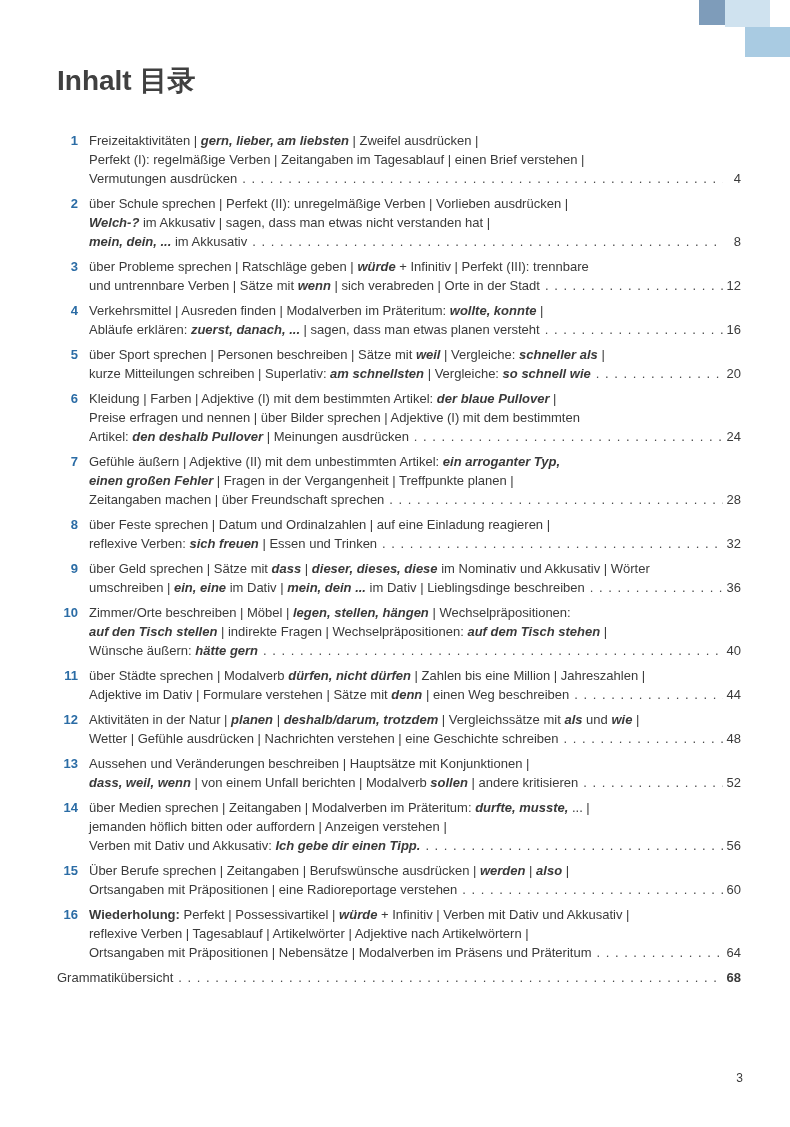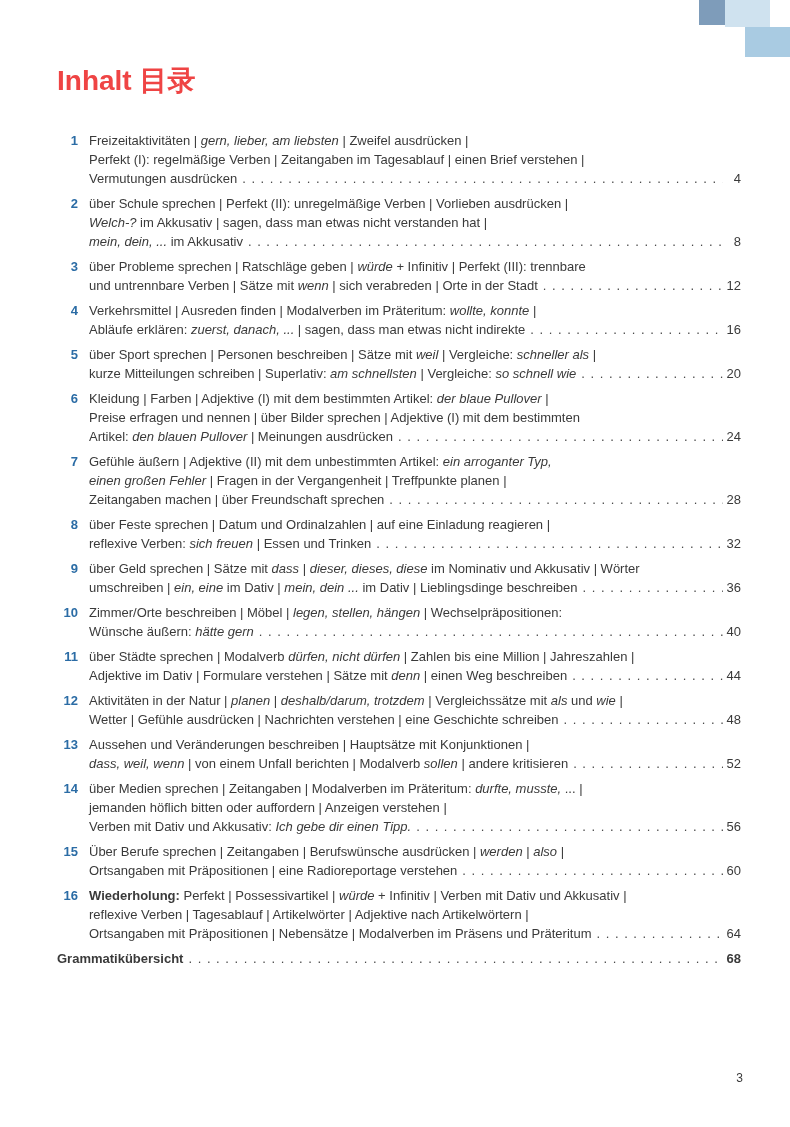--- a/index.html
+++ b/index.html
@@ -16,50 +16,50 @@
   .sq { position:absolute; }
   .sq1 { left:699px; top:0; width:26px; height:25px; background:#7e9cba; }
   .sq2 { left:725px; top:0; width:45px; height:27px; background:#cfe2ef; }
   .sq3 { left:745px; top:27px; width:45px; height:30px; background:#a9cbe2; }
 
   .title {
     position:absolute; left:57px; top:64px;
     margin:0;
     font-size:28px; line-height:34px;
     font-weight:bold;
-    color:#ef4444;
+    color:#404040;
   }
 
   .toc {
     position:absolute; left:57px; top:131px; width:684px;
     font-size:13px; line-height:19px;
   }
   .entry { display:flex; margin-bottom:6px; }
   .num {
     flex:none; width:21px; margin-right:11px;
     text-align:right;
     color:#2b6ca5; font-weight:bold;
   }
   .body { flex:1; min-width:0; }
   .line { white-space:nowrap; }
   .line.last { display:flex; align-items:center; }
   .txt { white-space:nowrap; flex:none; }
-  .it { font-style:italic; }
+  .it { font-style:italic;font-weight:bold; }
   .bd { font-weight:bold;text-align:center; }
   .leader {
     flex:1; min-width:8px;
     overflow:hidden; white-space:nowrap;
     margin:0 2px 0 5px;
     letter-spacing:1px;
     color:#4a4a4a;
   }
   .pg { flex:none; min-width:16px; text-align:right; color:#3a3a3a; }
 
   .gram { display:flex; align-items:baseline; margin-top:2px; }
-  .gram .label { font-weight:bold; white-space:nowrap; flex:none; }
+  .gram .label { font-weight:normal; white-space:nowrap; flex:none; }
   .gram .leader { font-weight:normal; }
   .gram .pg { font-weight:bold; }
 
   .folio {
     position:absolute; right:47px; bottom:42px;
     font-size:12px; color:#3a3a3a;
   }
 </style>
 </head>
 <body>
@@ -109,21 +109,21 @@
               <span class="leader"> . . . . . . . . . . . . . . . . . . . . . . . . . . . . . . . . . . . . . . . . . . . . . . . . . . . . . . . . . . . . . . . . . . . . . . . . . . . . . . . . . . . . . . . . . . . . . . . . . . . . . . . . . . . . . . . . . . . . . . . . . . . . . . . . . . . . . . . . . . . . . . . . . . . . . .</span>
               <span class="pg">12</span>
             </div>
           </div>
         </div>
         <div class="entry">
           <span class="num">4</span>
           <div class="body">
             <div class="line"><span class="txt"><span>Verkehrsmittel | Ausreden finden | Modalverben im Präteritum: </span><span class="it">wollte, konnte</span><span> |</span></span></div>
             <div class="line last">
-              <span class="txt"><span>Abläufe erklären: </span><span class="it">zuerst, danach, ...</span><span> | sagen, dass man etwas nicht indirekte</span></span>
+              <span class="txt"><span>Abläufe erklären: </span><span class="it">zuerst, danach, ...</span><span> | sagen, dass man etwas planen versteht</span></span>
               <span class="leader"> . . . . . . . . . . . . . . . . . . . . . . . . . . . . . . . . . . . . . . . . . . . . . . . . . . . . . . . . . . . . . . . . . . . . . . . . . . . . . . . . . . . . . . . . . . . . . . . . . . . . . . . . . . . . . . . . . . . . . . . . . . . . . . . . . . . . . . . . . . . . . . . . . . . . . .</span>
               <span class="pg">16</span>
             </div>
           </div>
         </div>
         <div class="entry">
           <span class="num">5</span>
           <div class="body">
             <div class="line"><span class="txt"><span>über Sport sprechen | Personen beschreiben | Sätze mit </span><span class="it">weil</span><span> | Vergleiche: </span><span class="it">schneller als</span><span> |</span></span></div>
             <div class="line last">
@@ -132,21 +132,21 @@
               <span class="pg">20</span>
             </div>
           </div>
         </div>
         <div class="entry">
           <span class="num">6</span>
           <div class="body">
             <div class="line"><span class="txt"><span>Kleidung | Farben | Adjektive (I) mit dem bestimmten Artikel: </span><span class="it">der blaue Pullover</span><span> |</span></span></div>
             <div class="line"><span class="txt"><span>Preise erfragen und nennen | über Bilder sprechen | Adjektive (I) mit dem bestimmten</span></span></div>
             <div class="line last">
-              <span class="txt"><span>Artikel: </span><span class="it">den blauen Pullover</span><span> | Meinungen ausdrücken</span></span>
+              <span class="txt"><span>Artikel: </span><span class="it">den deshalb Pullover</span><span> | Meinungen ausdrücken</span></span>
               <span class="leader"> . . . . . . . . . . . . . . . . . . . . . . . . . . . . . . . . . . . . . . . . . . . . . . . . . . . . . . . . . . . . . . . . . . . . . . . . . . . . . . . . . . . . . . . . . . . . . . . . . . . . . . . . . . . . . . . . . . . . . . . . . . . . . . . . . . . . . . . . . . . . . . . . . . . . . .</span>
               <span class="pg">24</span>
             </div>
           </div>
         </div>
         <div class="entry">
           <span class="num">7</span>
           <div class="body">
             <div class="line"><span class="txt"><span>Gefühle äußern | Adjektive (II) mit dem unbestimmten Artikel: </span><span class="it">ein arroganter Typ,</span></span></div>
             <div class="line"><span class="txt"><span class="it">einen großen Fehler</span><span> | Fragen in der Vergangenheit | Treffpunkte planen |</span></span></div>
@@ -176,20 +176,21 @@
               <span class="txt"><span>umschreiben | </span><span class="it">ein, eine</span><span> im Dativ | </span><span class="it">mein, dein ...</span><span> im Dativ | Lieblingsdinge beschreiben</span></span>
               <span class="leader"> . . . . . . . . . . . . . . . . . . . . . . . . . . . . . . . . . . . . . . . . . . . . . . . . . . . . . . . . . . . . . . . . . . . . . . . . . . . . . . . . . . . . . . . . . . . . . . . . . . . . . . . . . . . . . . . . . . . . . . . . . . . . . . . . . . . . . . . . . . . . . . . . . . . . . .</span>
               <span class="pg">36</span>
             </div>
           </div>
         </div>
         <div class="entry">
           <span class="num">10</span>
           <div class="body">
             <div class="line"><span class="txt"><span>Zimmer/Orte beschreiben | Möbel | </span><span class="it">legen, stellen, hängen</span><span> | Wechselpräpositionen:</span></span></div>
+            <div class="line"><span class="txt"><span class="it">auf den Tisch stellen</span><span> | indirekte Fragen | Wechselpräpositionen: </span><span class="it">auf dem Tisch stehen</span><span> |</span></span></div>
             <div class="line last">
               <span class="txt"><span>Wünsche äußern: </span><span class="it">hätte gern</span></span>
               <span class="leader"> . . . . . . . . . . . . . . . . . . . . . . . . . . . . . . . . . . . . . . . . . . . . . . . . . . . . . . . . . . . . . . . . . . . . . . . . . . . . . . . . . . . . . . . . . . . . . . . . . . . . . . . . . . . . . . . . . . . . . . . . . . . . . . . . . . . . . . . . . . . . . . . . . . . . . .</span>
               <span class="pg">40</span>
             </div>
           </div>
         </div>
         <div class="entry">
           <span class="num">11</span>
           <div class="body">

